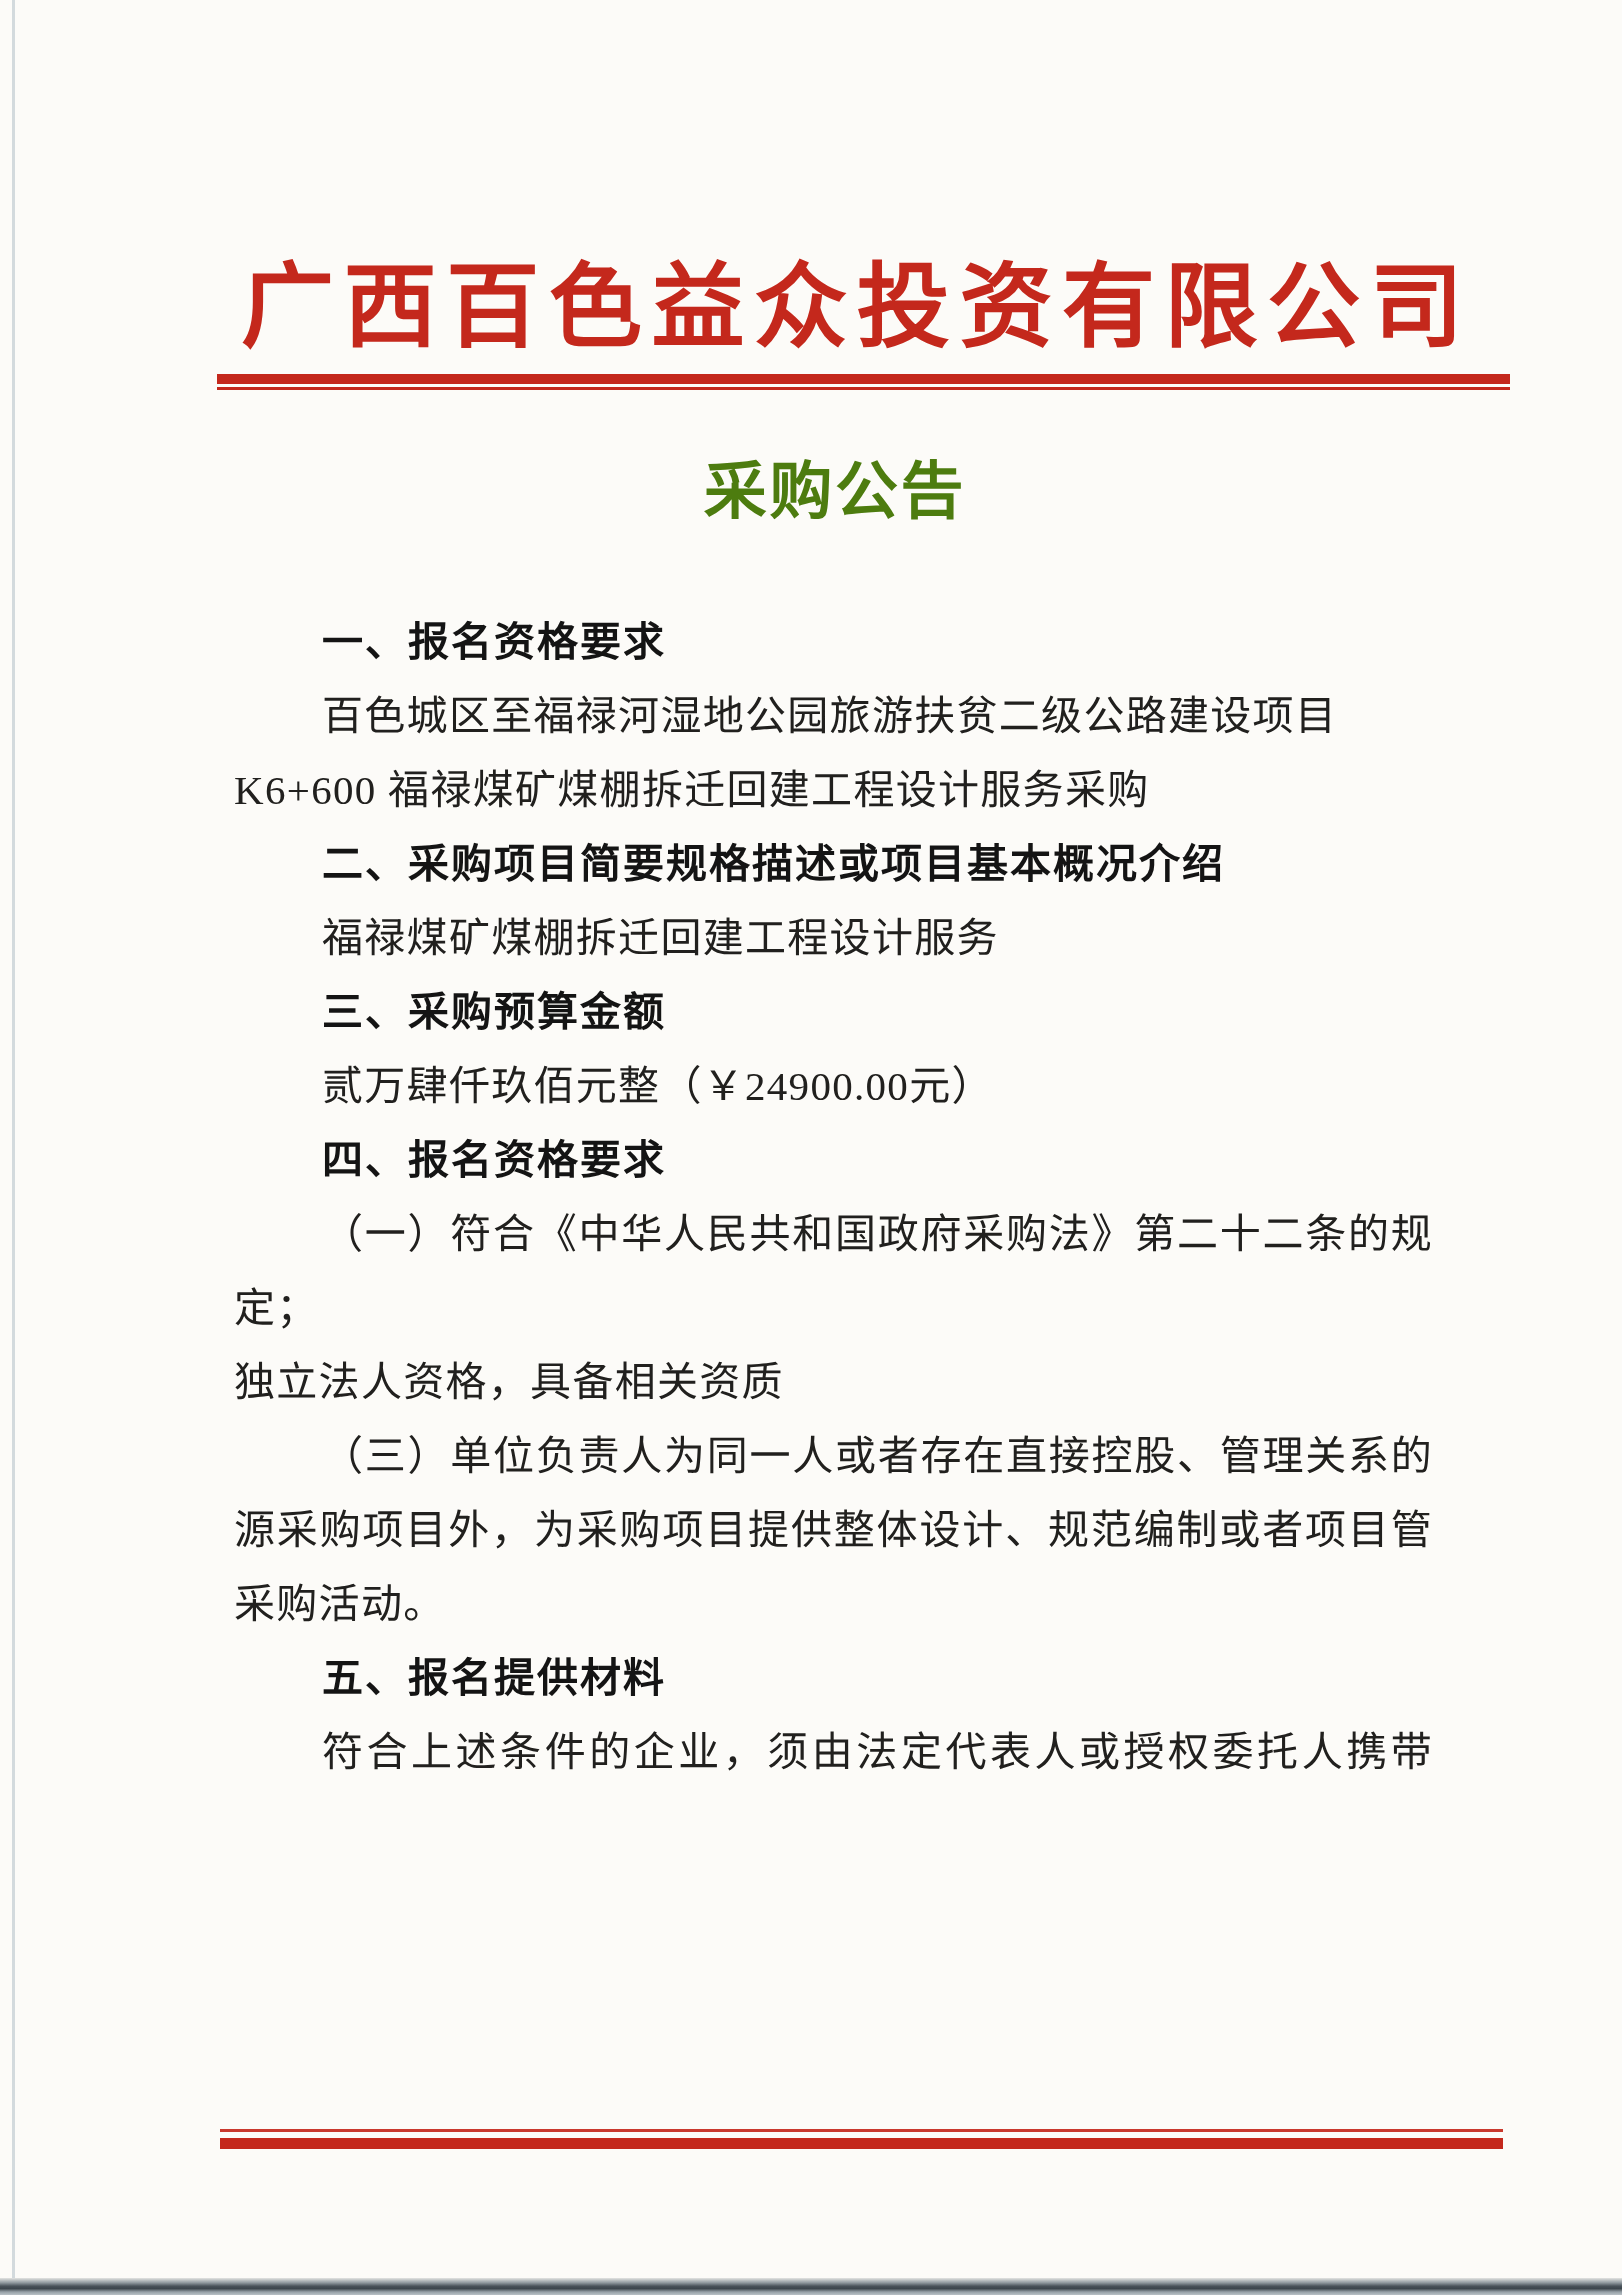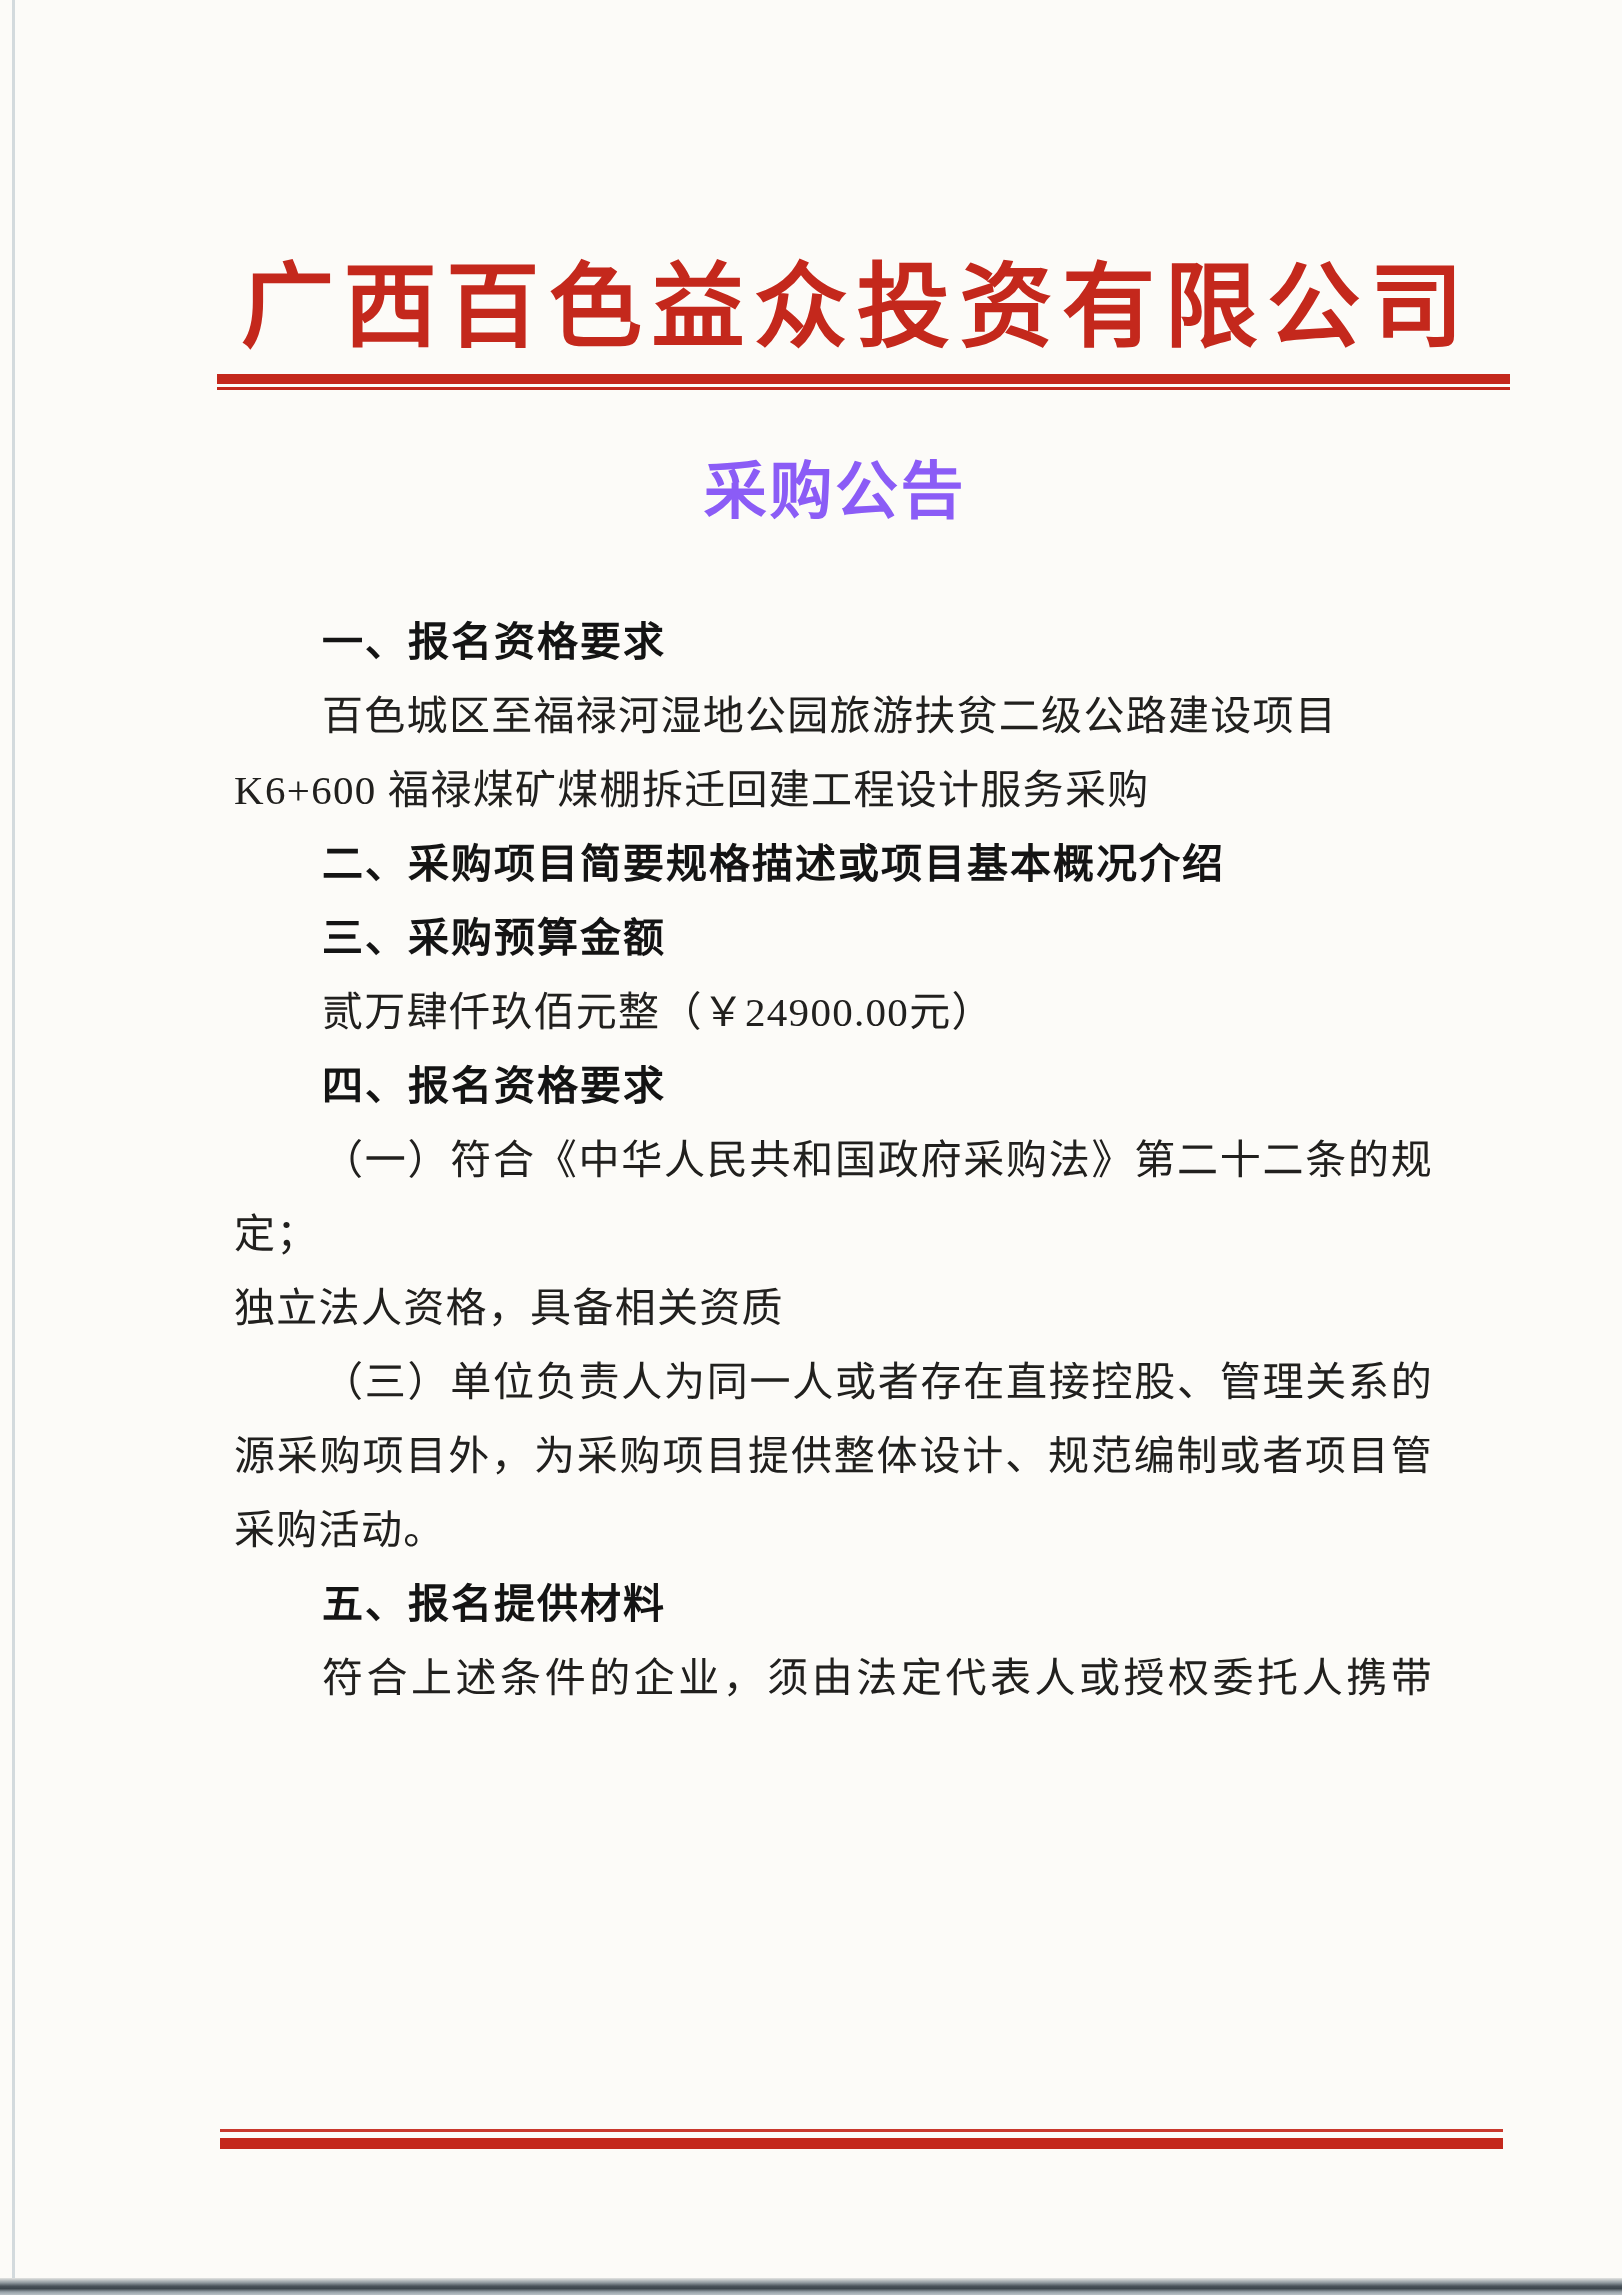--- a/index.html
+++ b/index.html
@@ -23,21 +23,21 @@
   }
   .rule { position:absolute; background:#c4281c; }
   .rule-head-thick { left:217px; top:374px; width:1293px; height:9.8px; }
   .rule-head-thin  { left:217px; top:387px; width:1293px; height:3.3px;  }
   
   .doc-title {
     position:absolute;
     left:0; top:440px; width:1623px;
     text-align:center; text-indent:47px;
     font-size:63px; font-weight:bold; letter-spacing:2.6px;
-    color:#8b5cf6;
+    color:#4d7c0f;
   }
   
   .body-text {
     position:absolute;
     left:234px; top:605px; width:1199px;
     font-size:41px; line-height:74px; letter-spacing:1.3px;
     color:#21201e;
   }
   .line { min-height:74px; }
   .line.h {
@@ -71,20 +71,21 @@
   <div class="rule rule-head-thick"></div>
   <div class="rule rule-head-thin"></div>
 
   <div class="doc-title">采购公告</div>
 
   <div class="body-text">
     <div class="line h">一、报名资格要求</div>
     <div class="line first">百色城区至福禄河湿地公园旅游扶贫二级公路建设项目</div>
     <div class="line">K6+600 福禄煤矿煤棚拆迁回建工程设计服务采购</div>
     <div class="line h">二、采购项目简要规格描述或项目基本概况介绍</div>
+    <div class="line first">福禄煤矿煤棚拆迁回建工程设计服务</div>
     <div class="line h">三、采购预算金额</div>
     <div class="line first">贰万肆仟玖佰元整（￥24900.00元）</div>
     <div class="line h">四、报名资格要求</div>
     <div class="line first j">（一）符合《中华人民共和国政府采购法》第二十二条的规</div>
     <div class="line">定；</div>
     <div class="line">独立法人资格，具备相关资质</div>
     <div class="line first j">（三）单位负责人为同一人或者存在直接控股、管理关系的</div>
     <div class="line j">源采购项目外，为采购项目提供整体设计、规范编制或者项目管</div>
     <div class="line">采购活动。</div>
     <div class="line h">五、报名提供材料</div>

